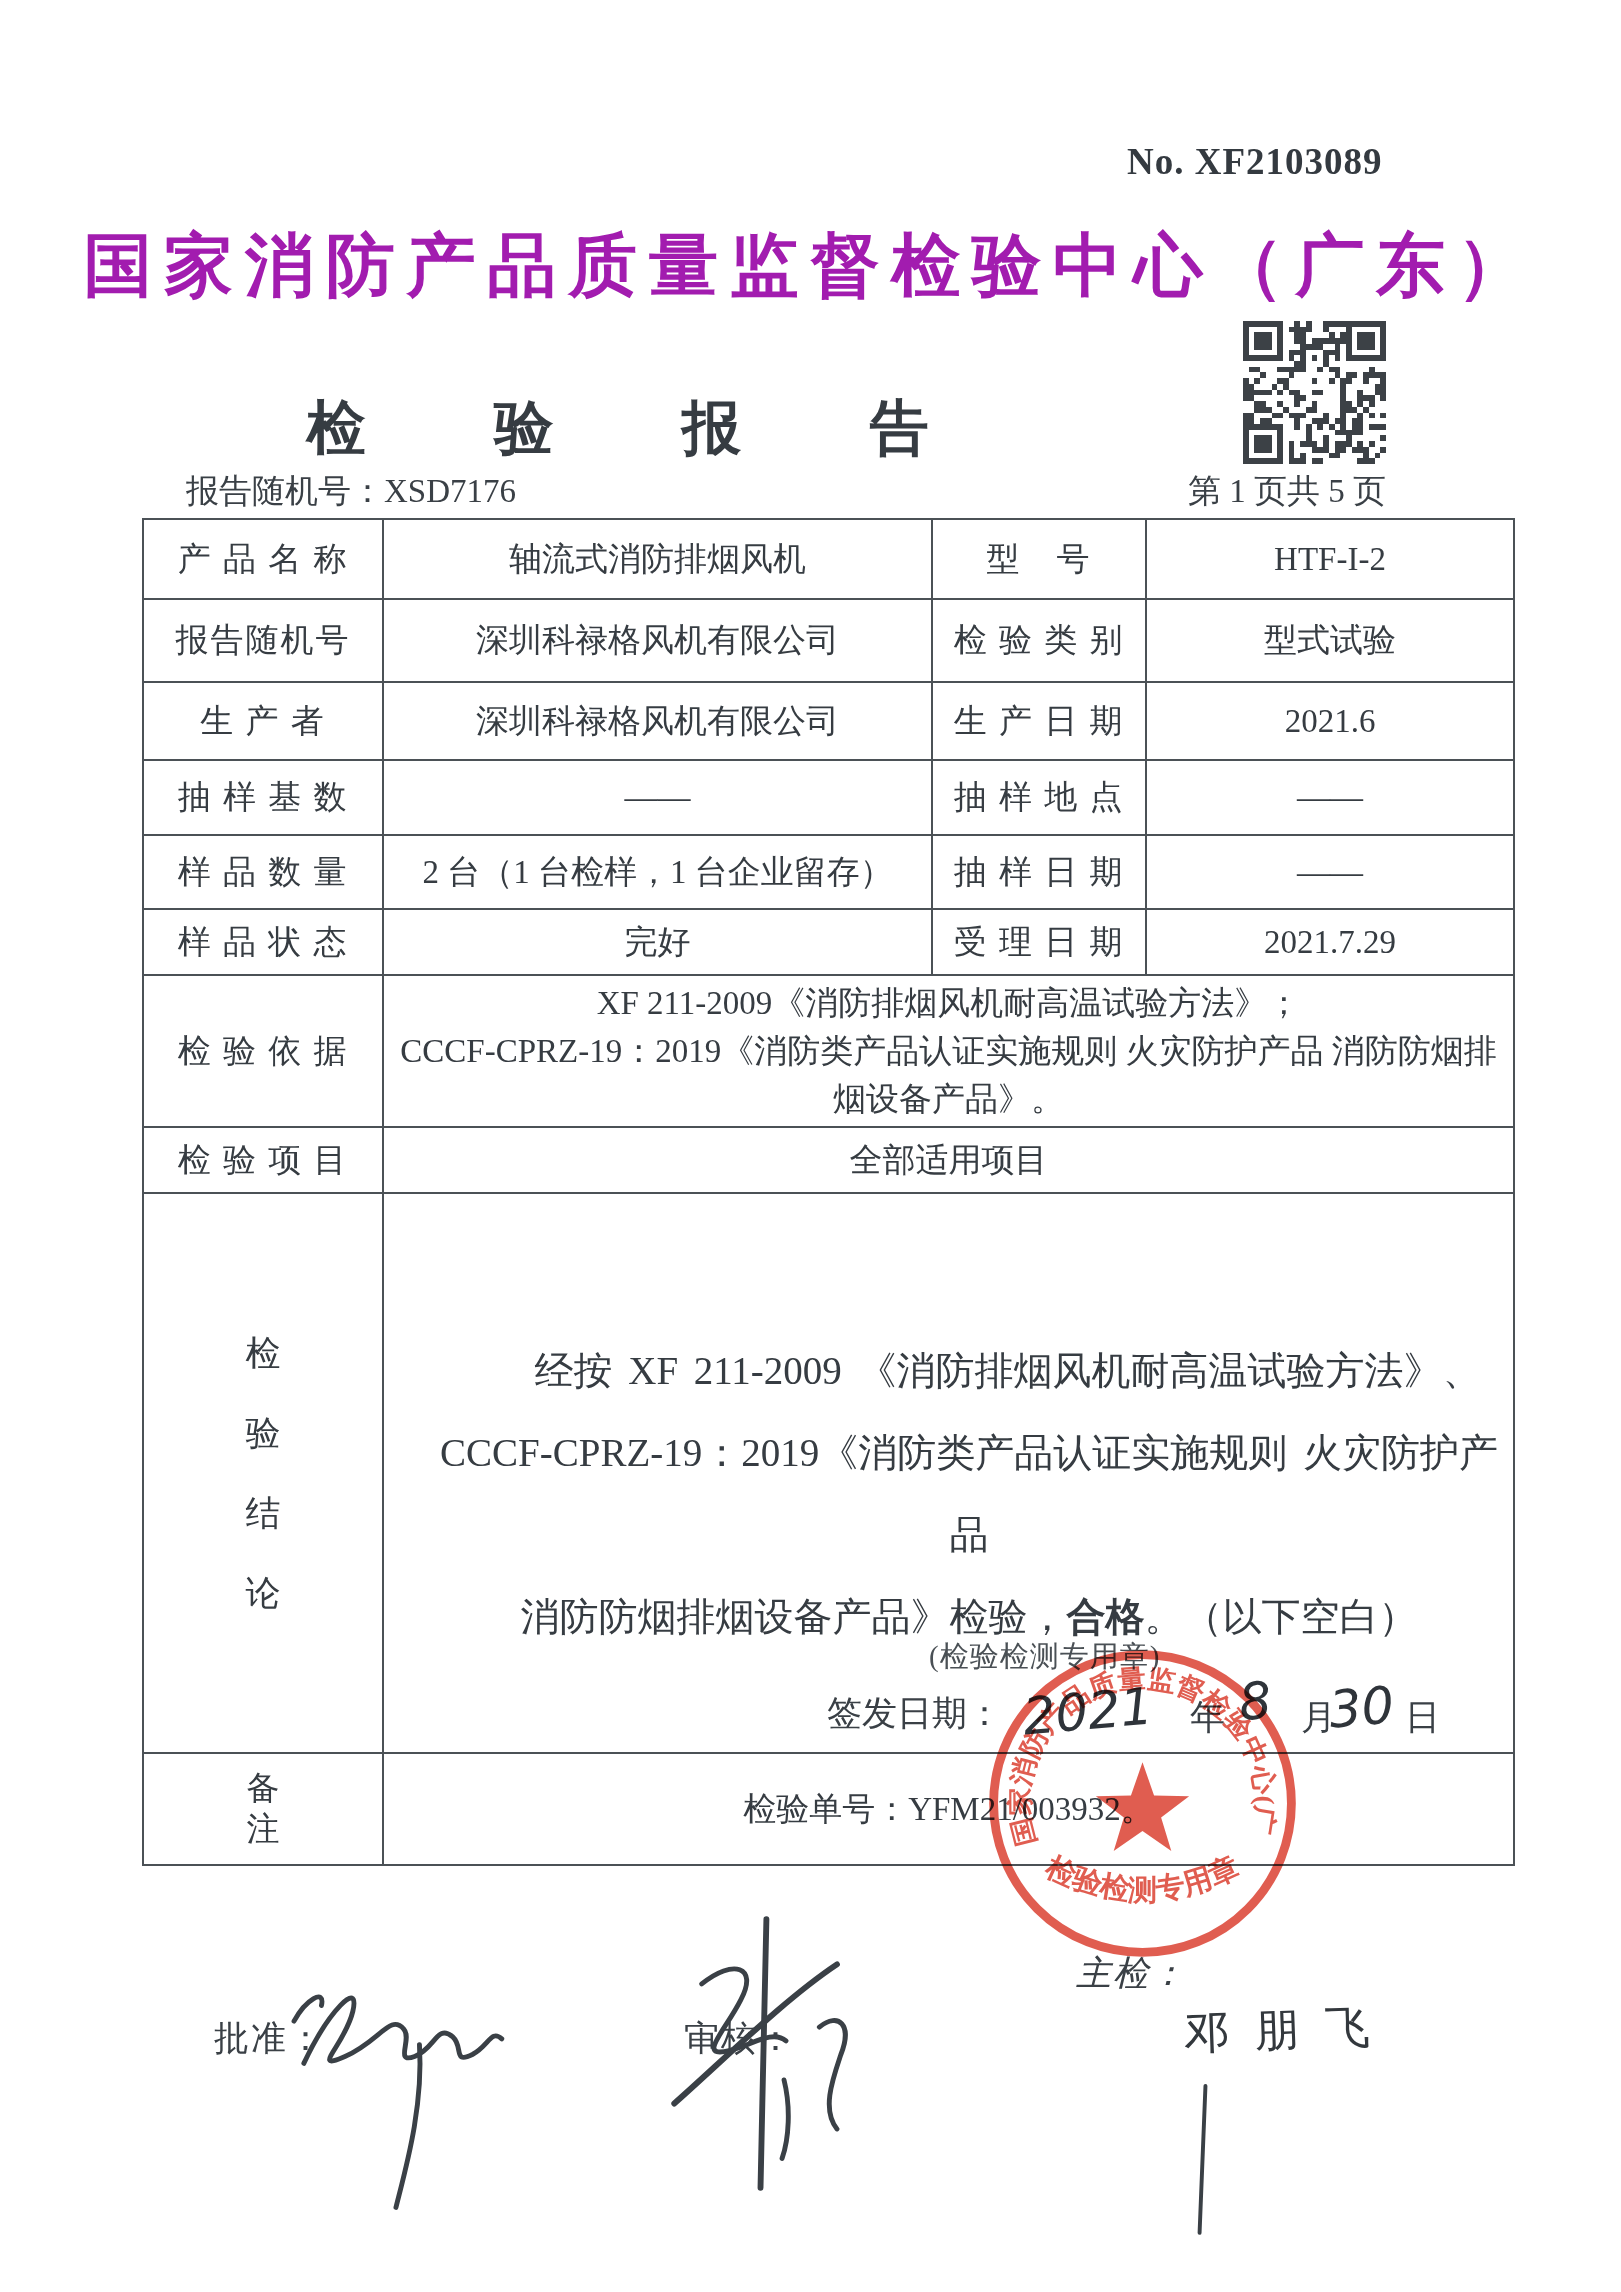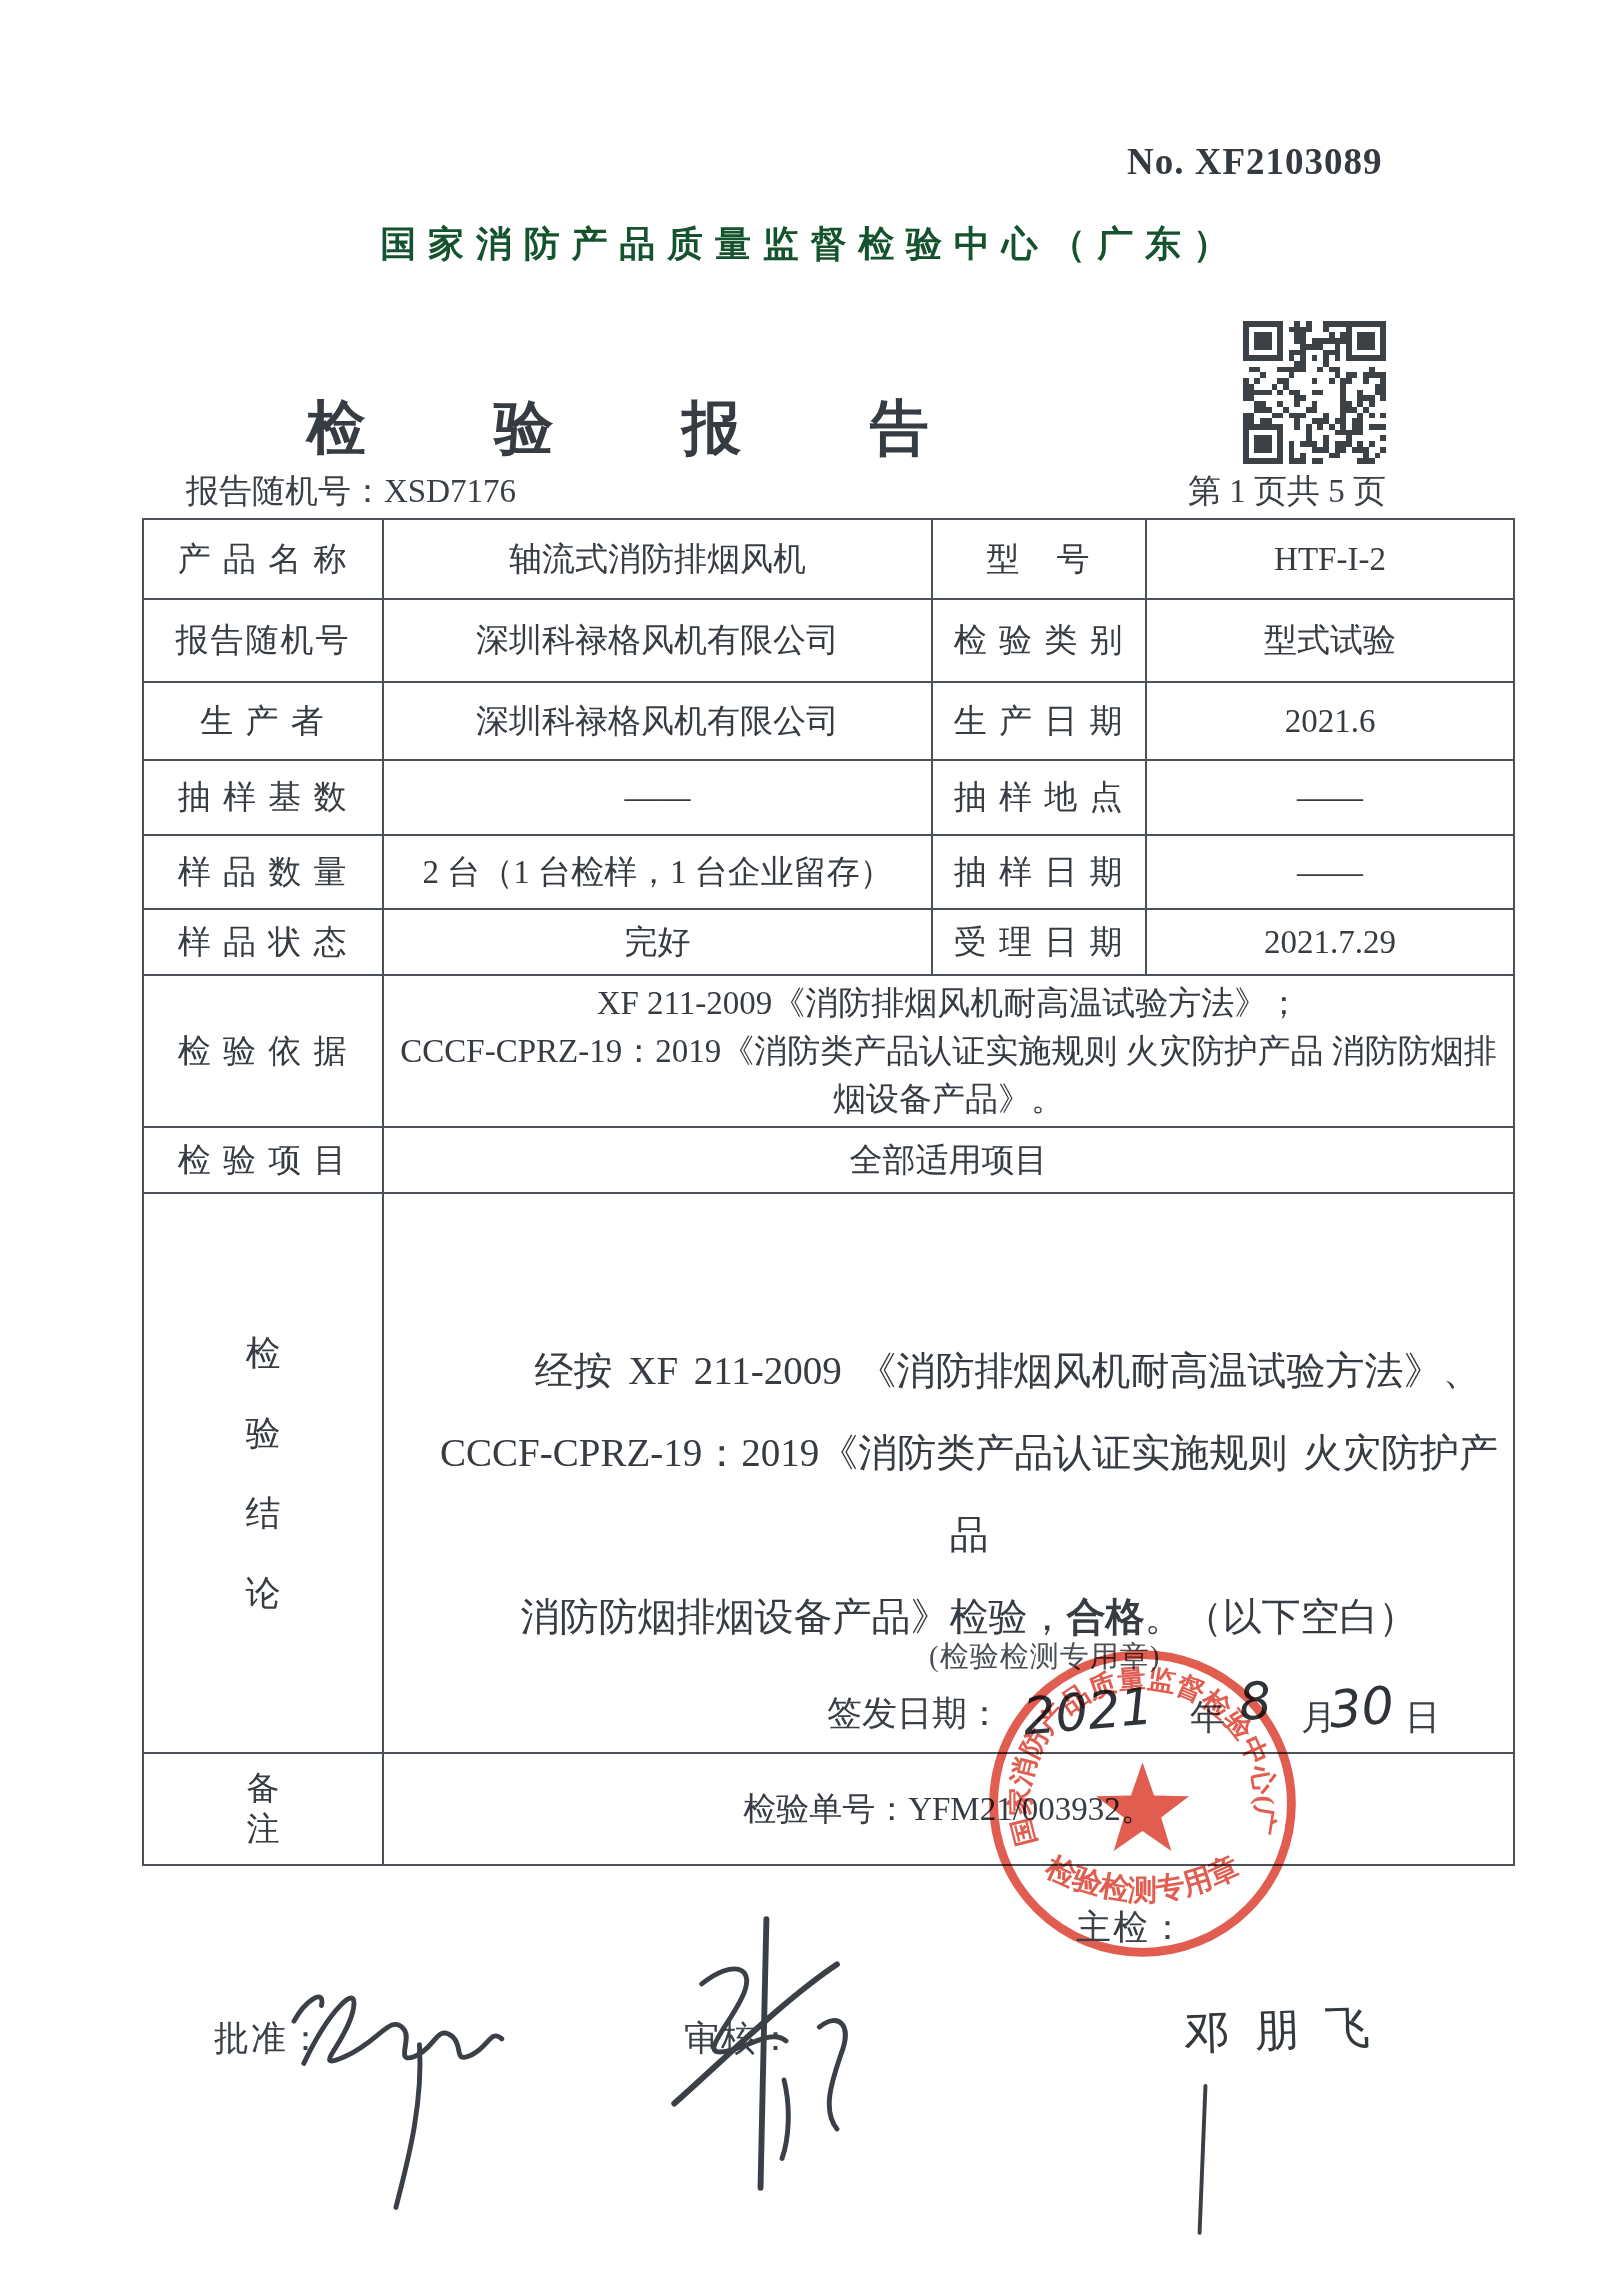--- a/index.html
+++ b/index.html
@@ -10,21 +10,21 @@
   }
   .abs{position:absolute;}
 
   
   .report-no{
     left:1127px;top:140px;font-size:37px;font-weight:bold;color:#343a40;
     letter-spacing:1px;
   }
   .org-title{
     left:0;top:220px;width:100%;text-align:center;
-    font-size:36px;font-weight:bold;letter-spacing:11.8px;color:#14532d;
+    font-size:69px;font-weight:bold;letter-spacing:11.8px;color:#a21caf;
     white-space:nowrap;
   }
   .report-title{
     left:0;top:345px;width:1235px;text-align:center;
     font-size:59px;font-weight:bold;letter-spacing:57px;text-indent:57px;
     color:#363c42;white-space:nowrap;margin-top:44px;
   }
   .qr{
     left:1243px;top:321px;width:143px;height:143px;
     display:grid;grid-template-columns:repeat(25,1fr);grid-template-rows:repeat(25,1fr);
@@ -822,21 +822,21 @@
   <text font-size="27" font-weight="bold" fill="#dc4638">
     <textPath href="#arcTop" startOffset="0" textLength="478" lengthAdjust="spacingAndGlyphs">国家消防产品质量监督检验中心(广东)</textPath>
   </text>
   <text font-size="30" font-weight="bold" fill="#dc4638" text-anchor="middle">
     <textPath href="#arcBottom" startOffset="50%">检验检测专用章</textPath>
   </text>
 </svg>
 
 <div class="abs sig-label" style="left:214px;top:2015px;">批准：</div>
 <div class="abs sig-label" style="left:684px;top:2015px;">审核：</div>
-<div class="abs sig-label" style="left:1076px;top:1904px;">主检：</div>
+<div class="abs sig-label" style="left:1076px;top:1950px;font-style:italic;">主检：</div>
 <div class="abs sig-name" style="left:1184px;top:2000px;">邓朋飞</div>
 
 <svg class="abs sig-overlay" viewBox="0 0 1654 2339">
   <g stroke="#3a4046" fill="none" stroke-linecap="round" stroke-linejoin="round">
     <path stroke-width="5" d="M 300 2062 C 312 2040 332 2028 328 2046 M 310 2105 C 335 2052 368 2018 360 2052 C 352 2086 316 2114 352 2098 C 388 2082 398 2054 412 2070 C 421 2080 402 2106 423 2098 C 444 2090 446 2064 462 2078 C 473 2088 462 2106 482 2096 C 499 2087 501 2070 512 2080"></path>
     <path stroke-width="5" d="M 428 2086 C 432 2150 414 2212 404 2252"></path>
     <path stroke-width="6" d="M 782 1958 C 780 2040 778 2140 776 2232"></path>
     <path stroke-width="6" d="M 688 2146 C 740 2100 800 2040 854 2004"></path>
     <path stroke-width="5" d="M 716 2024 C 748 1998 774 2006 756 2040 C 740 2072 710 2100 744 2092 C 766 2087 788 2070 802 2082"></path>
     <path stroke-width="5" d="M 836 2068 C 856 2052 870 2066 858 2096 C 850 2120 838 2152 854 2172 M 800 2122 C 807 2150 805 2182 798 2202"></path>

